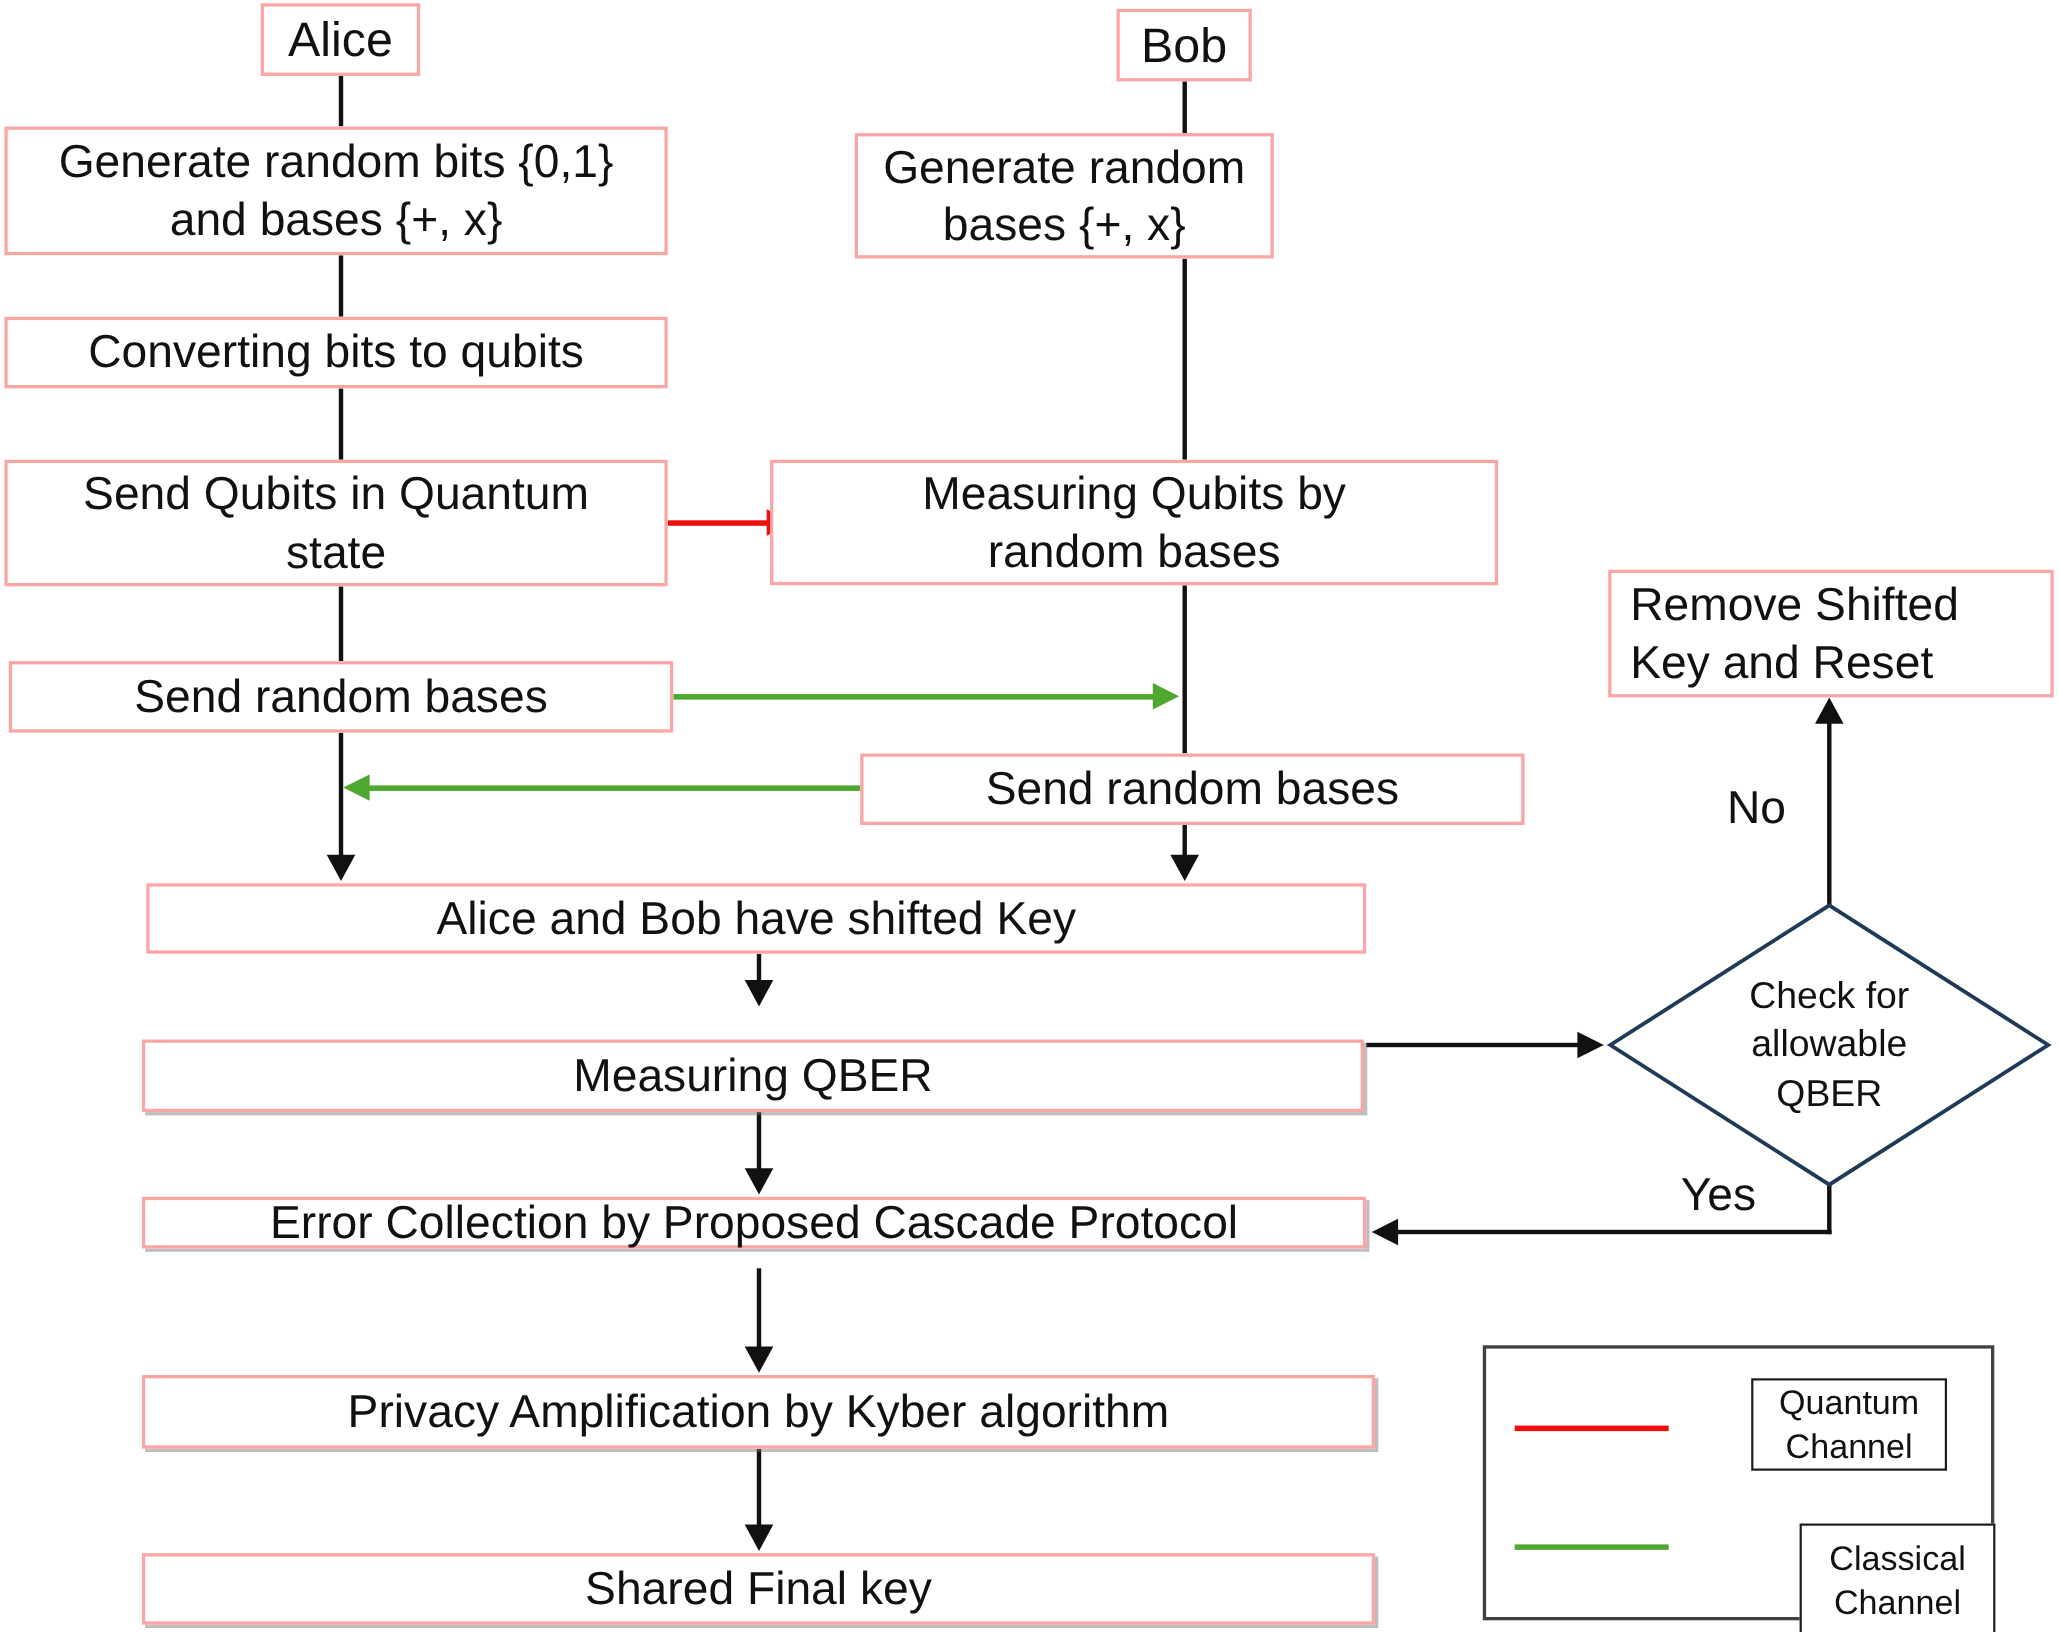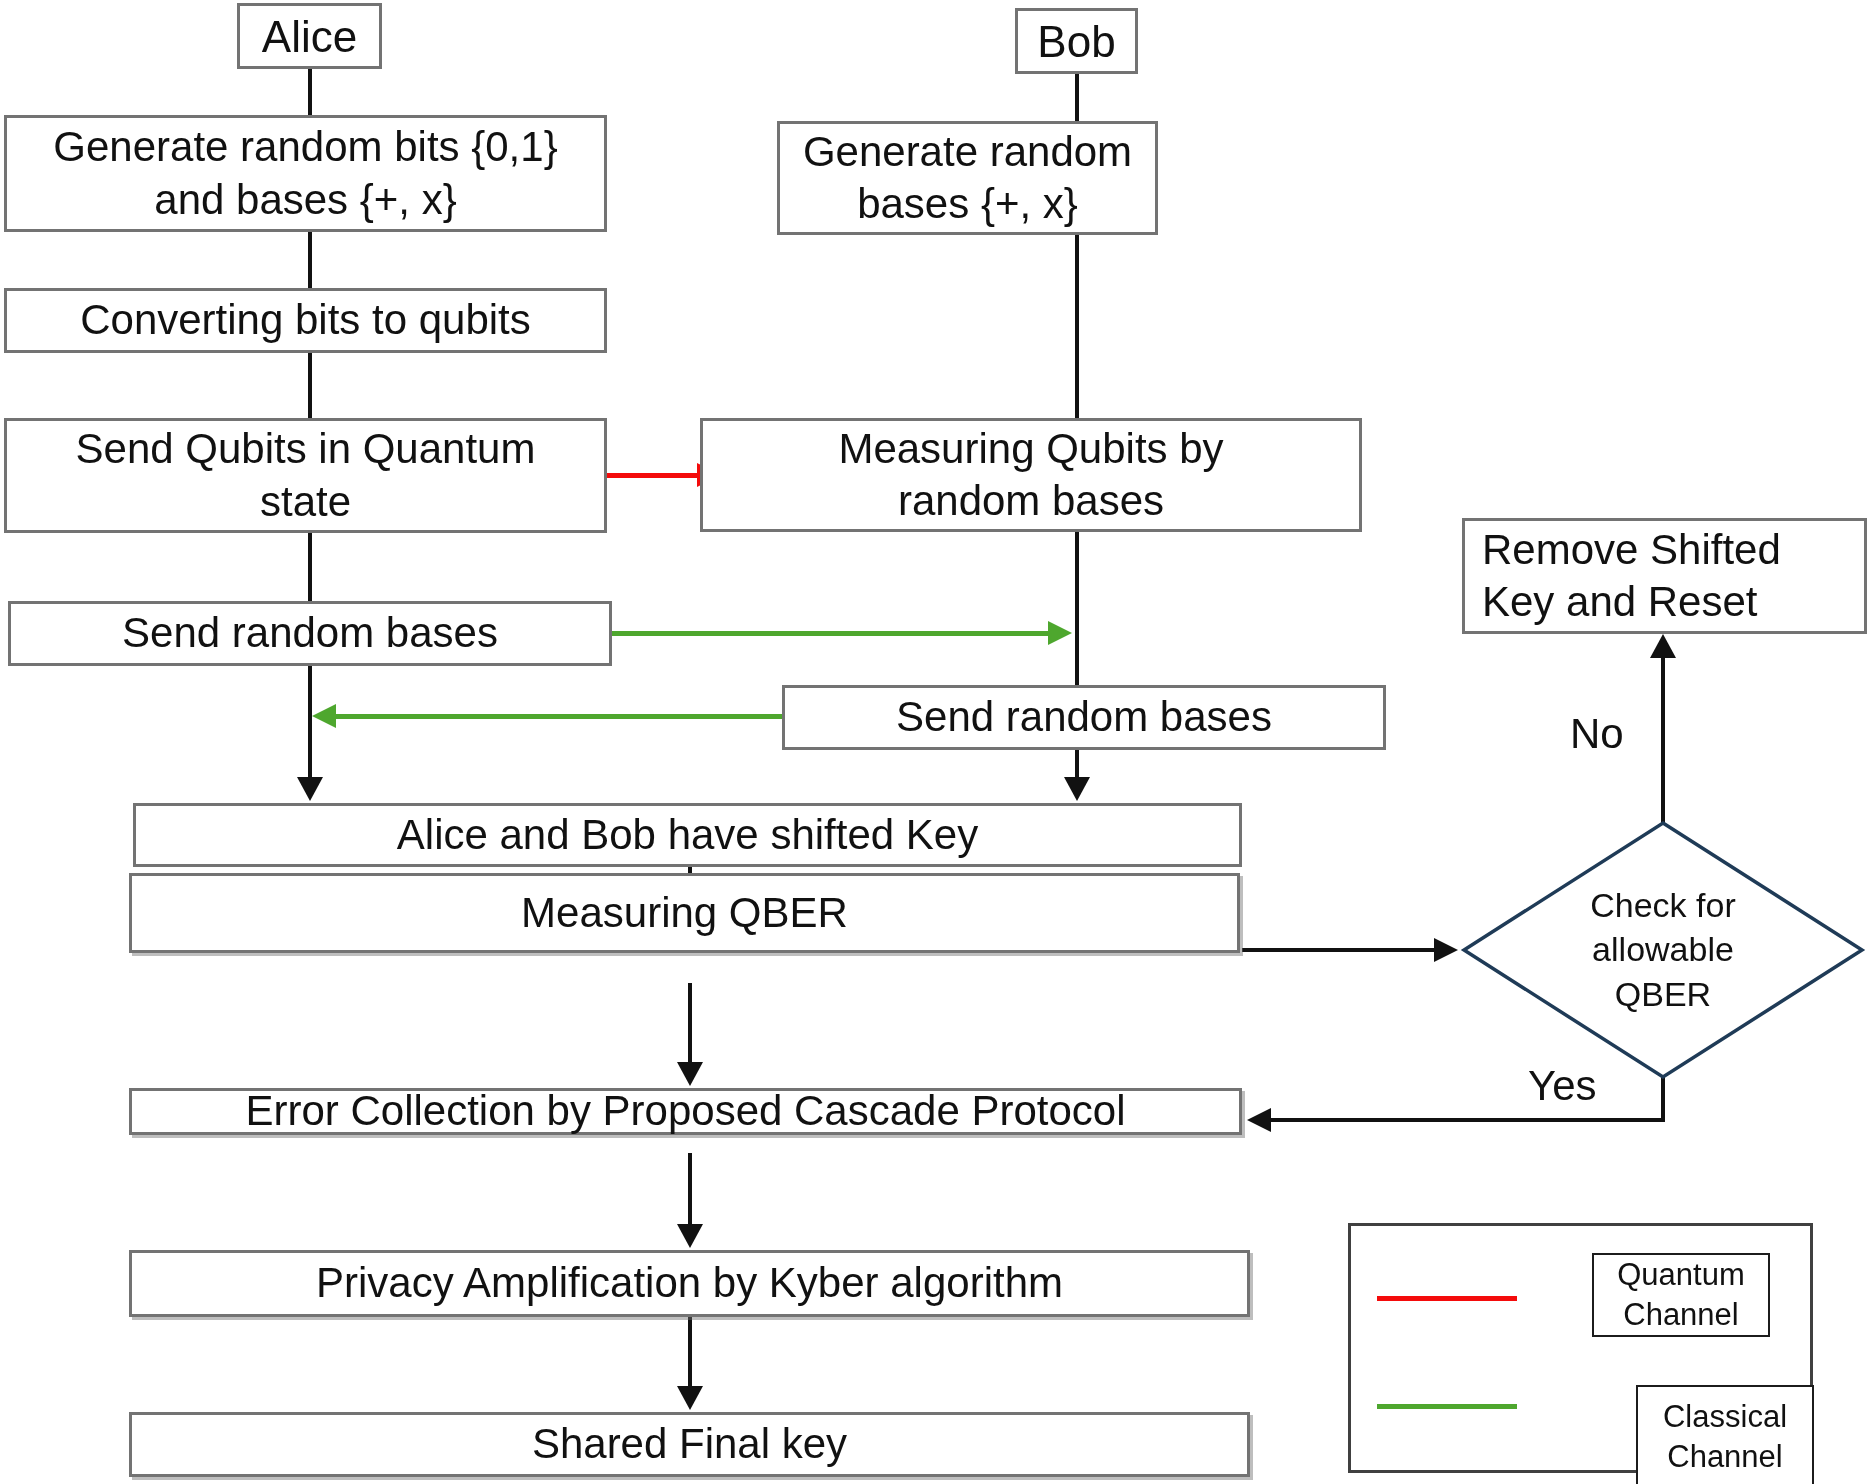--- a/index.html
+++ b/index.html
@@ -1,21 +1,21 @@
 <!DOCTYPE html>
 <html><head>
 <meta charset="utf-8">
 <style>
   html,body{margin:0;padding:0;background:#ffffff;}
   #canvas{
     position:relative;width:1872px;height:1484px;background:#ffffff;
     font-family:"Liberation Sans",sans-serif;color:#111111;overflow:hidden;
   }
   .node{
-    position:absolute;background:#ffffff;border:3px solid #737373;
+    position:absolute;background:#ffffff;border:3px solid #fca5a5;
     display:flex;align-items:center;justify-content:center;text-align:center;
     white-space:pre-line;font-size:42px;line-height:1.25;color:#111111;
     box-sizing:border-box;
   }
   .shadowed{box-shadow:3px 3px 0 rgba(110,110,110,0.45);}
   .title{font-size:44px;}
   .left-align{justify-content:flex-start;text-align:left;padding-left:17px;}
   .vline,.hline{position:absolute;background:#111111;}
   .vline{width:4px;}
   .hline{height:4px;}
@@ -40,21 +40,21 @@
   #n-alice-title{left:237px;top:3px;width:145px;height:66px;}
   #n-bob-title{left:1015px;top:8px;width:123px;height:66px;}
   #n-alice-generate{left:4px;top:115px;width:603px;height:117px;}
   #n-alice-convert{left:4px;top:288px;width:603px;height:65px;}
   #n-alice-send-qubits{left:4px;top:418px;width:603px;height:115px;}
   #n-alice-send-bases{left:8px;top:601px;width:604px;height:65px;}
   #n-bob-generate{left:777px;top:121px;width:381px;height:114px;}
   #n-bob-measure{left:700px;top:418px;width:662px;height:114px;}
   #n-bob-send-bases{left:782px;top:685px;width:604px;height:65px;}
   #n-shifted-key{left:133px;top:803px;width:1109px;height:64px;}
-  #n-measuring-qber{left:129px;top:873px;width:1111px;height:80px;}
+  #n-measuring-qber{left:129px;top:945px;width:1111px;height:66px;}
   #n-error-collection{left:129px;top:1088px;width:1113px;height:47px;}
   #n-privacy{left:129px;top:1250px;width:1121px;height:67px;}
   #n-shared{left:129px;top:1412px;width:1121px;height:65px;}
   #n-remove-key{left:1462px;top:518px;width:405px;height:116px;white-space:pre-line;}
   
   #legend-box{position:absolute;left:1348px;top:1223px;width:465px;height:250px;border:3.5px solid #404040;background:#ffffff;box-sizing:border-box;}
   .legend-entry-box{
     position:absolute;background:#ffffff;border:2.5px solid #1c1c1c;box-sizing:border-box;
     display:flex;align-items:center;justify-content:center;text-align:center;
     white-space:pre-line;font-size:31px;line-height:1.3;

